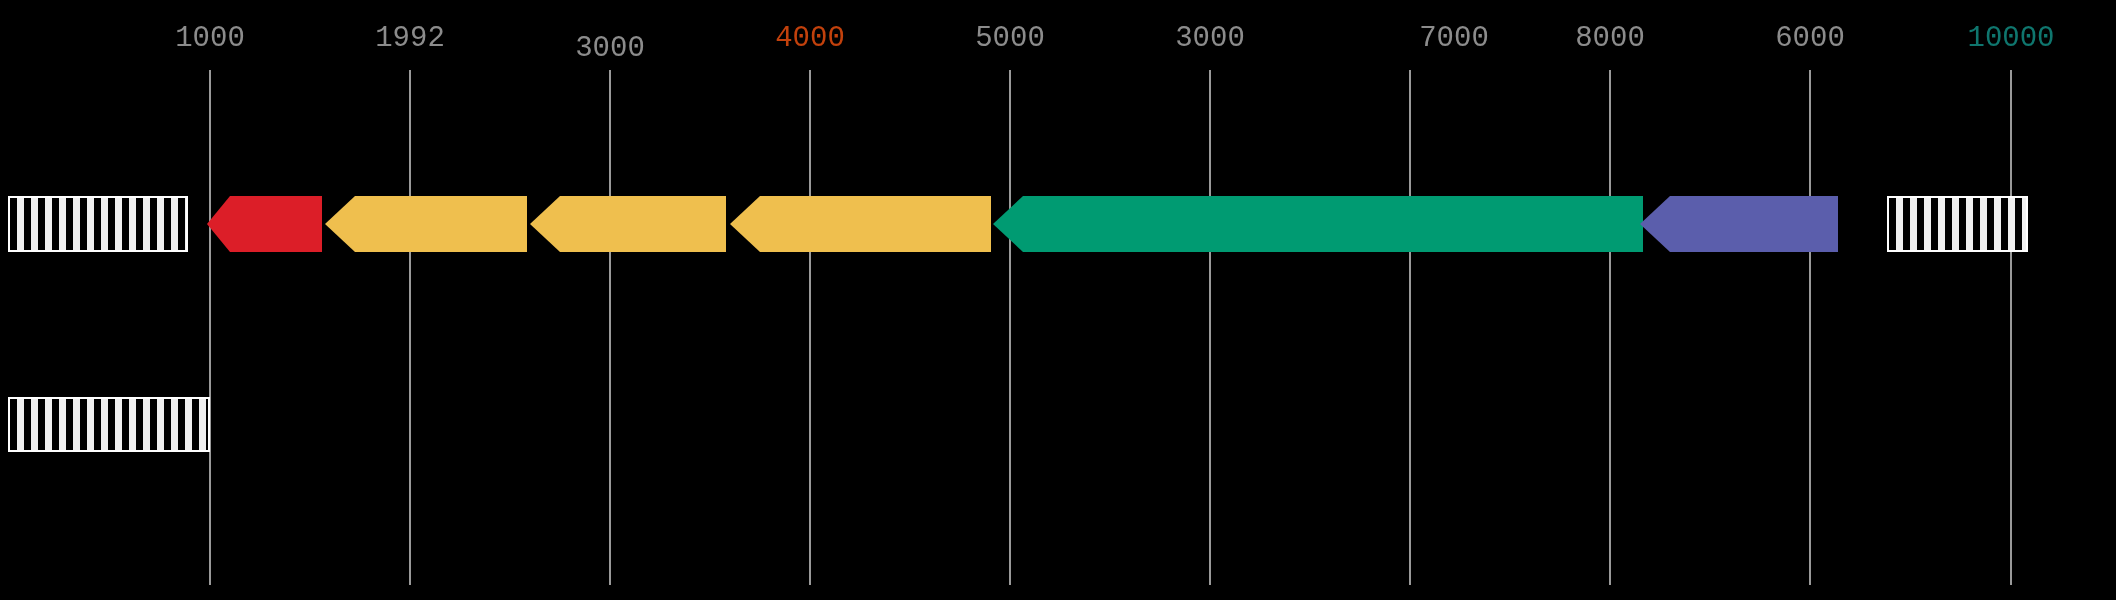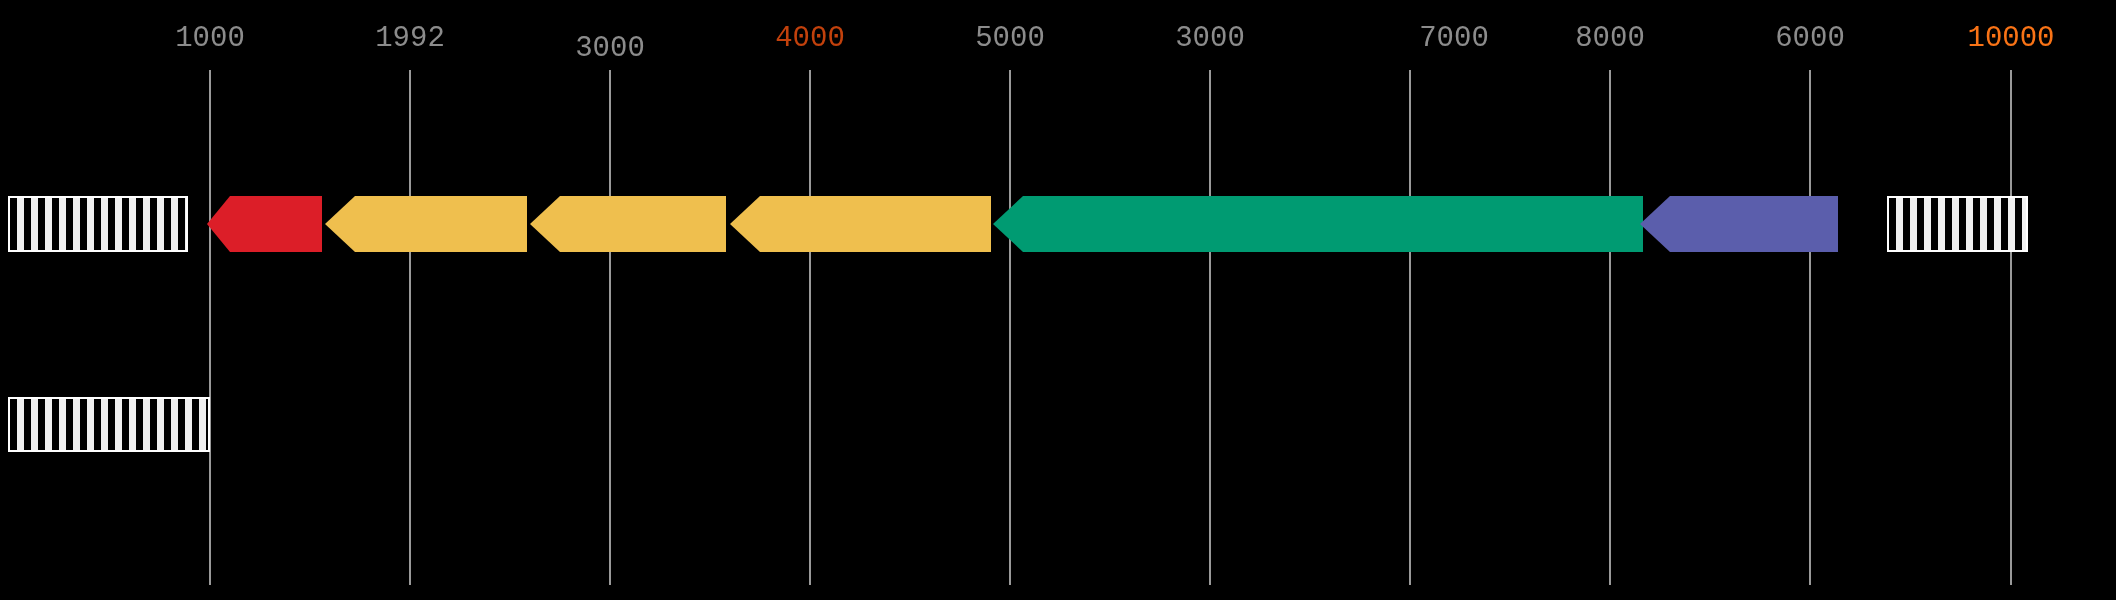--- a/index.html
+++ b/index.html
@@ -71,21 +71,21 @@
   <div id="ticklabels">
       <div class="ticklabel" style="left: 210px; top: 22px; color: rgb(140, 140, 140);">1000</div>
       <div class="ticklabel" style="left: 410px; top: 22px; color: rgb(140, 140, 140);">1992</div>
       <div class="ticklabel" style="left: 610px; top: 22px; color: rgb(140, 140, 140); margin-top: 10px;">3000</div>
       <div class="ticklabel" style="left: 810px; top: 22px; color: #c2410c;">4000</div>
       <div class="ticklabel" style="left: 1010px; top: 22px; color: rgb(140, 140, 140);">5000</div>
       <div class="ticklabel" style="left: 1210px; top: 22px; color: rgb(140, 140, 140);">3000</div>
       <div class="ticklabel" style="left: 1410px; top: 22px; color: rgb(140, 140, 140); margin-left: 44px;">7000</div>
       <div class="ticklabel" style="left: 1610px; top: 22px; color: rgb(140, 140, 140);">8000</div>
       <div class="ticklabel" style="left: 1810px; top: 22px; color: rgb(140, 140, 140);">6000</div>
-      <div class="ticklabel" style="left: 2011px; top: 22px; color: #f97316;">10000</div>
+      <div class="ticklabel" style="left: 2011px; top: 22px; color: #0f766e;">10000</div>
     </div>
   <div id="features">
       <div class="feature hatch" title="hatched-block-left" style="left: 8px; top: 196px; width: 180px; height: 56px;"></div>
       <div class="feature arrow-left" title="gene-red" style="left: 207px; top: 196px; width: 115px; height: 56px; background: rgb(220, 30, 40); clip-path: polygon(0% 50%, 23px 0%, 100% 0%, 100% 100%, 23px 100%);"></div>
       <div class="feature arrow-left" title="gene-yellow-1" style="left: 325px; top: 196px; width: 202px; height: 56px; background: rgb(239, 191, 78); clip-path: polygon(0% 50%, 30px 0%, 100% 0%, 100% 100%, 30px 100%);"></div>
       <div class="feature arrow-left" title="gene-yellow-2" style="left: 530px; top: 196px; width: 196px; height: 56px; background: rgb(239, 191, 78); clip-path: polygon(0% 50%, 30px 0%, 100% 0%, 100% 100%, 30px 100%);"></div>
       <div class="feature arrow-left" title="gene-yellow-3" style="left: 730px; top: 196px; width: 261px; height: 56px; background: rgb(239, 191, 78); clip-path: polygon(0% 50%, 30px 0%, 100% 0%, 100% 100%, 30px 100%);"></div>
       <div class="feature arrow-left" title="gene-green" style="left: 993px; top: 196px; width: 650px; height: 56px; background: rgb(0, 155, 114); clip-path: polygon(0% 50%, 30px 0%, 100% 0%, 100% 100%, 30px 100%);"></div>
       <div class="feature arrow-left" title="gene-purple" style="left: 1640px; top: 196px; width: 198px; height: 56px; background: rgb(91, 94, 172); clip-path: polygon(0% 50%, 30px 0%, 100% 0%, 100% 100%, 30px 100%);"></div>
       <div class="feature hatch" title="hatched-block-right" style="left: 1887px; top: 196px; width: 141px; height: 56px;"></div>

